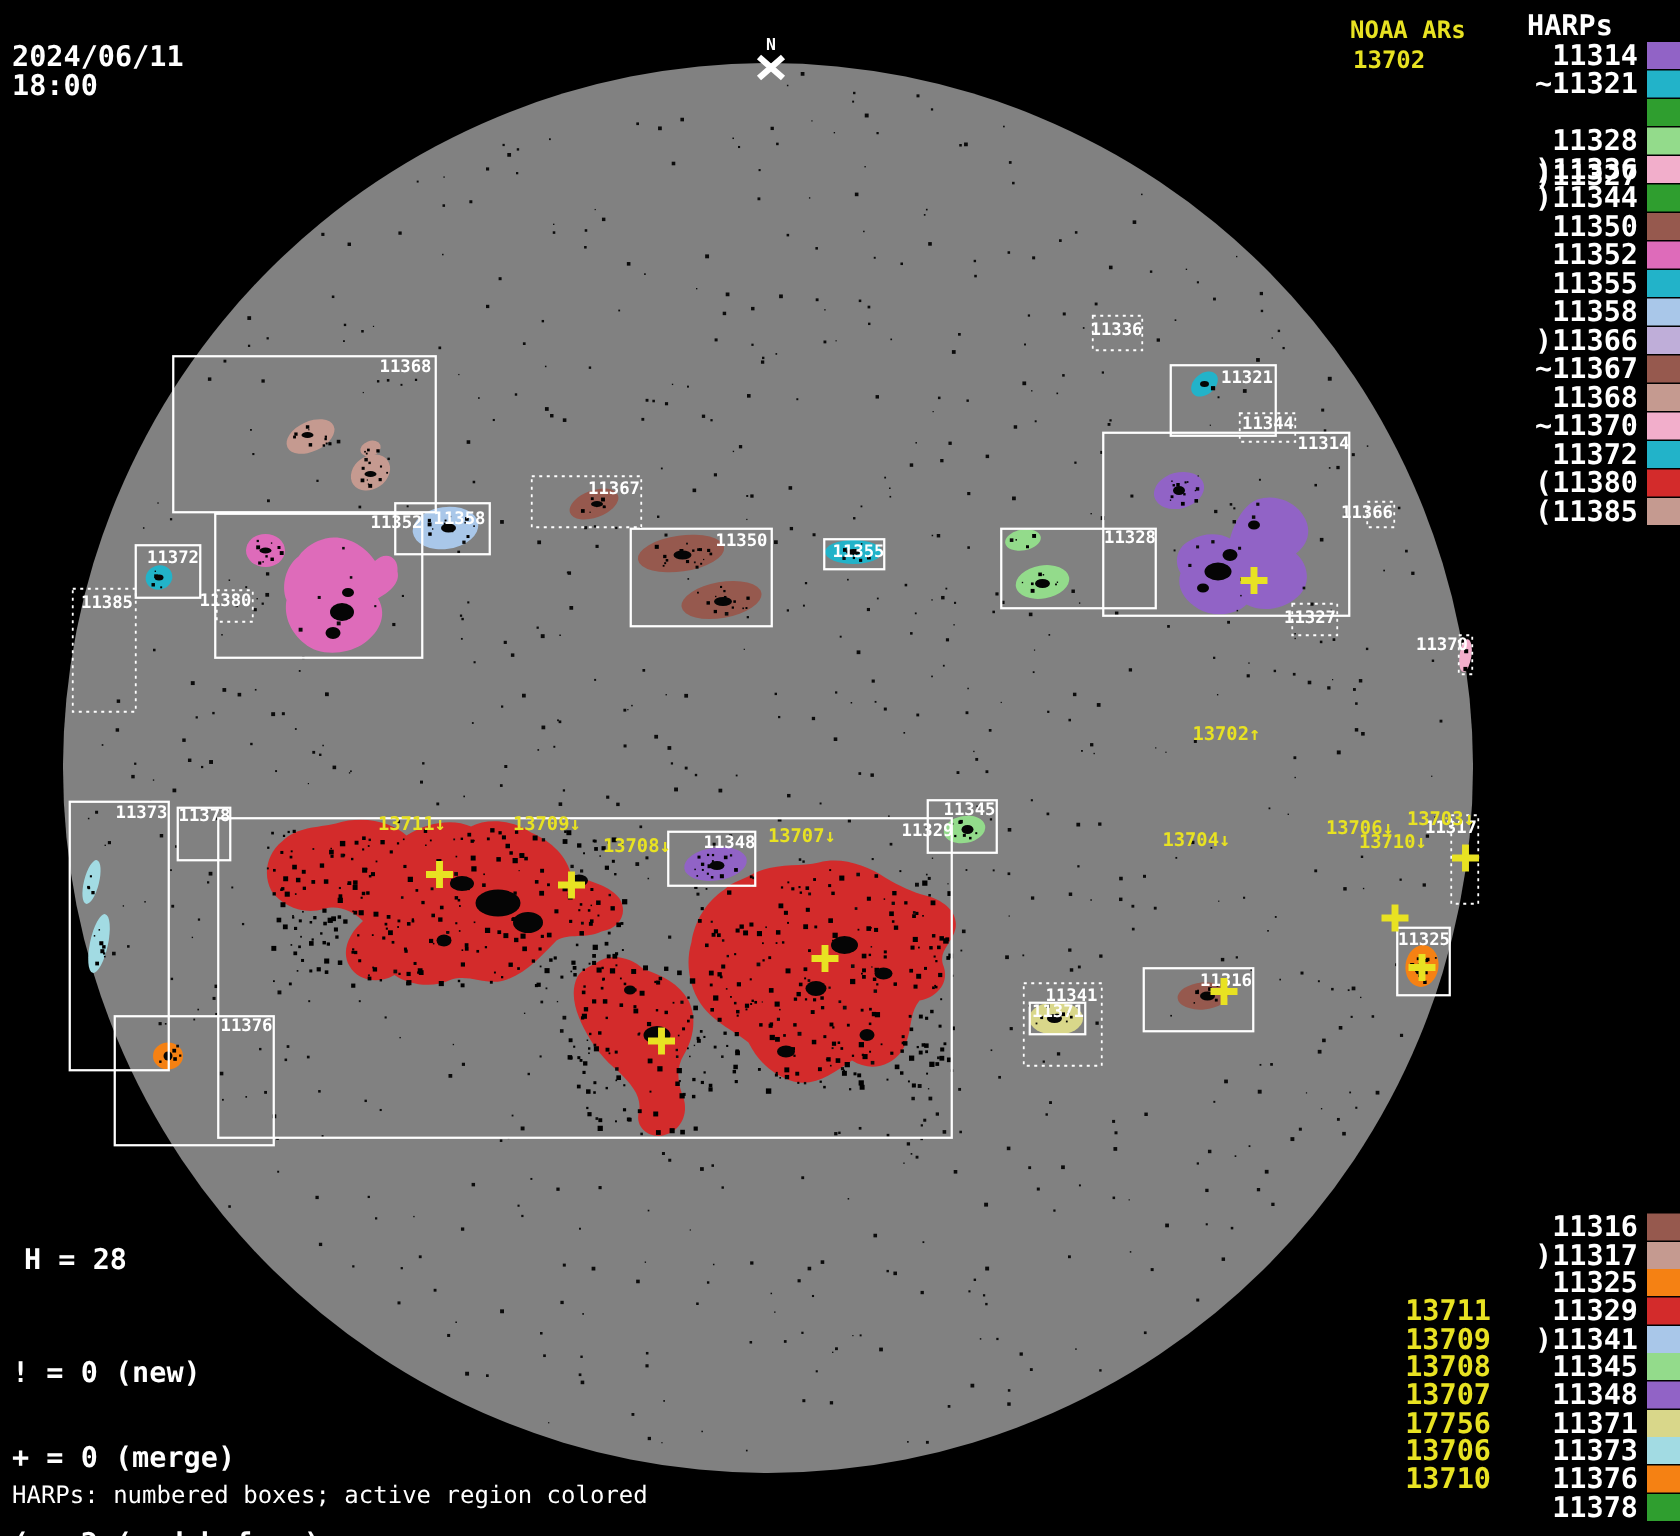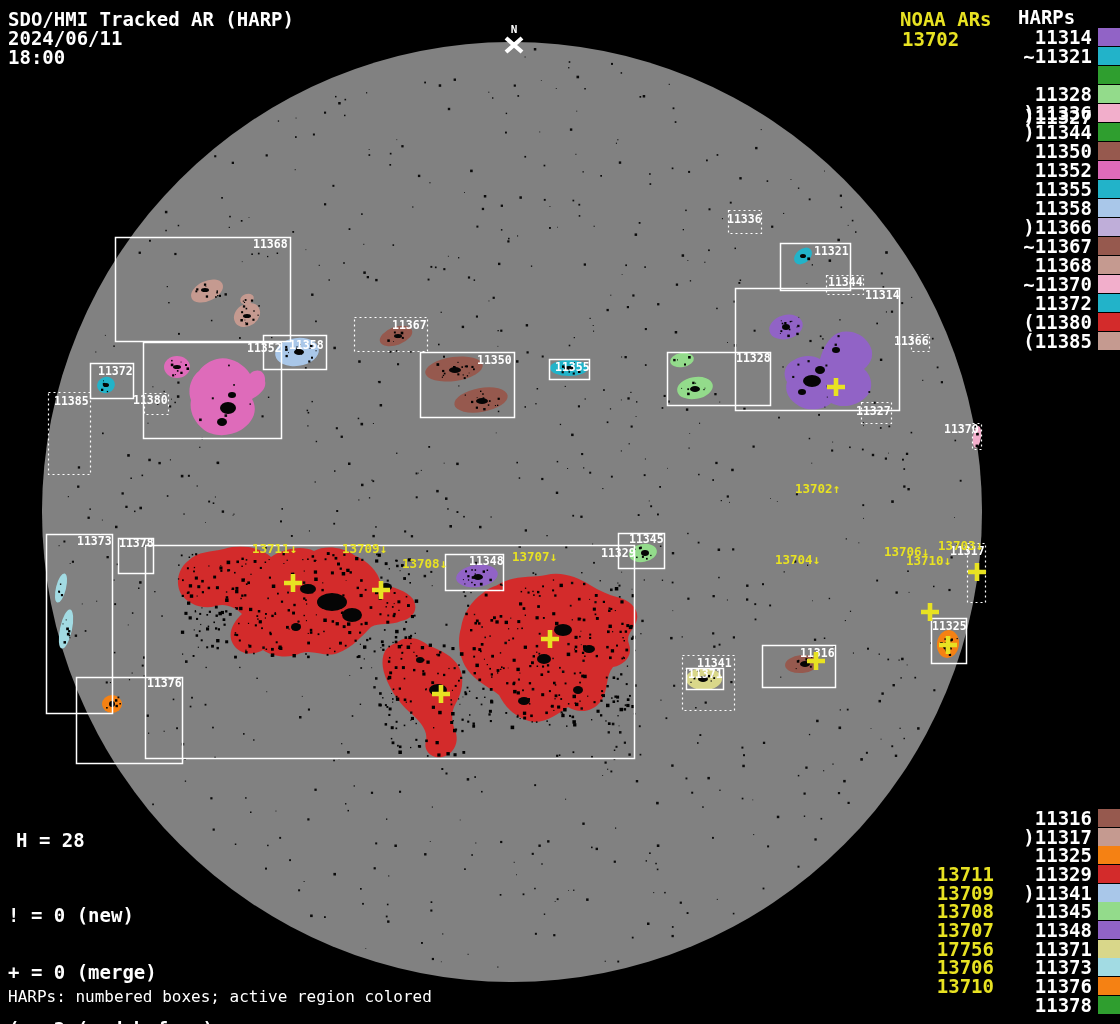--- a/index.html
+++ b/index.html
@@ -1,21 +1,21 @@
 <!DOCTYPE html>
 <html><head>
 <meta charset="utf-8">
 <style>
   html,body{margin:0;padding:0;background:#000;}
   #stage{position:relative;width:1120px;height:1024px;background:#000;overflow:hidden;
          font-family:"DejaVu Sans Mono",monospace;}
   svg{position:absolute;left:0;top:0;}
   .abs{position:absolute;white-space:pre;}
   .ttl{color:#fff;font-size:19px;font-weight:bold;line-height:19px;}
-  .yel{color:#e8e222;font-size:19px;font-weight:bold;line-height:19px;}
+  .yel{color:#e8e222;font-size:16px;font-weight:bold;line-height:19px;}
   .hdr{color:#fff;font-size:19px;font-weight:bold;line-height:19px;}
   .hrow{position:absolute;right:28px;color:#fff;font-size:19px;font-weight:bold;line-height:19px;text-align:right;}
   .yrow{position:absolute;right:126px;color:#e8e222;font-size:19px;font-weight:bold;line-height:19px;text-align:right;}
   .swatch{position:absolute;left:1098px;width:22px;height:18px;}
   .legend-line{color:#fff;font-size:19px;font-weight:bold;line-height:19px;}
   .cap{color:#fff;font-size:16px;line-height:12px;}
   text{font-family:"DejaVu Sans Mono",monospace;}
   .boxlab{font-size:11.5px;font-weight:bold;fill:#fff;}
   .ylab{font-size:12.5px;font-weight:bold;fill:#e8e222;}
 </style>
@@ -1789,21 +1789,20 @@
         <text x="884" y="556" class="ylab">13706↓</text>
         <text x="906" y="565" class="ylab">13710↓</text>
         <text x="938" y="550" class="ylab">13703↓</text>
       </g>
       <g>
         <text x="514" y="33" text-anchor="middle" fill="#fff" font-size="11px" font-weight="bold">N</text>
         <path d="M506 38 L522 52 M522 38 L506 52" stroke="#fff" stroke-width="4.2"></path>
       </g>
     </svg>
 
-  <div class="abs ttl" style="left:8px;top:10px;">SDO/HMI Tracked AR (HARP)</div>
   <div class="abs ttl" style="left:8px;top:29px;">2024/06/11</div>
   <div class="abs ttl" style="left:8px;top:48px;">18:00</div>
 
   <div class="abs yel" style="left:900px;top:10px;">NOAA ARs</div>
   <div class="abs yel" style="left:902px;top:30px;">13702</div>
   <div class="abs hdr" style="left:1018px;top:8px;text-align:right;">HARPs</div>
 
   <div id="lists">
       <div class="hrow" style="top: 28px;">11314</div>
       <div class="swatch" style="top: 28px; background: rgb(145, 99, 198);"></div>

